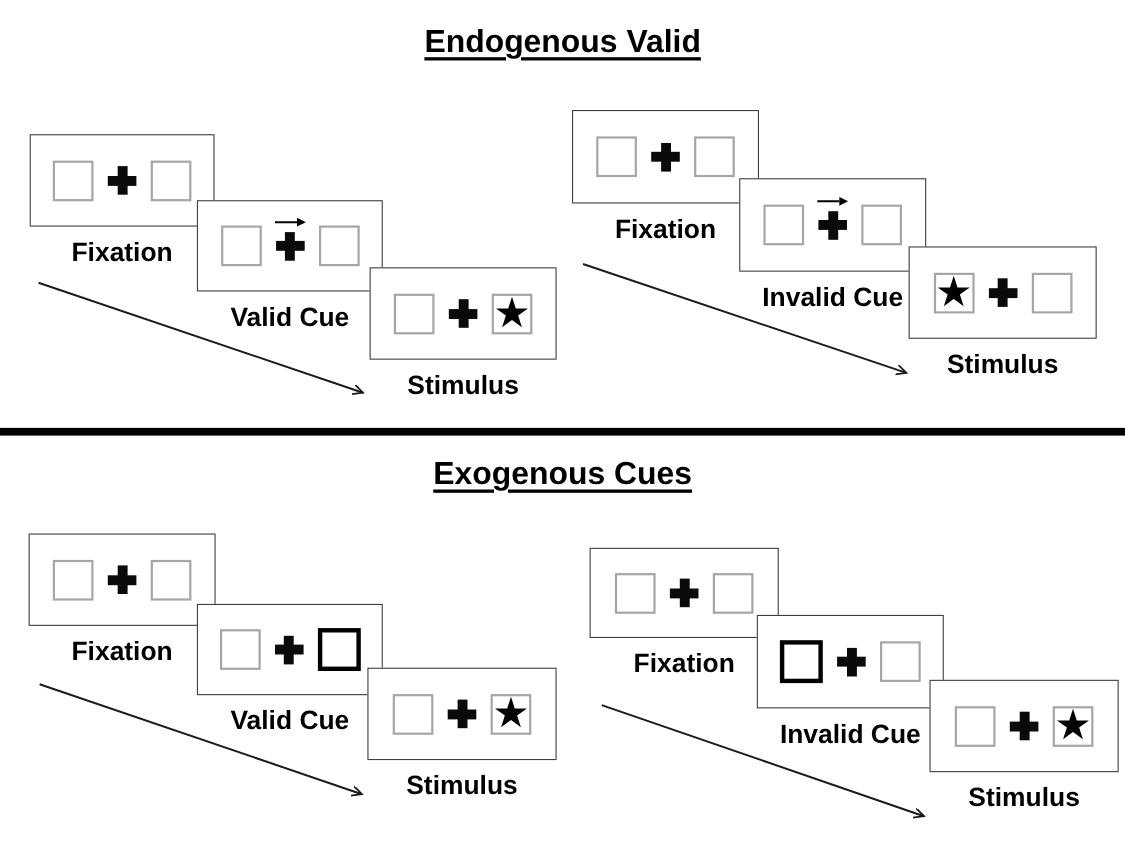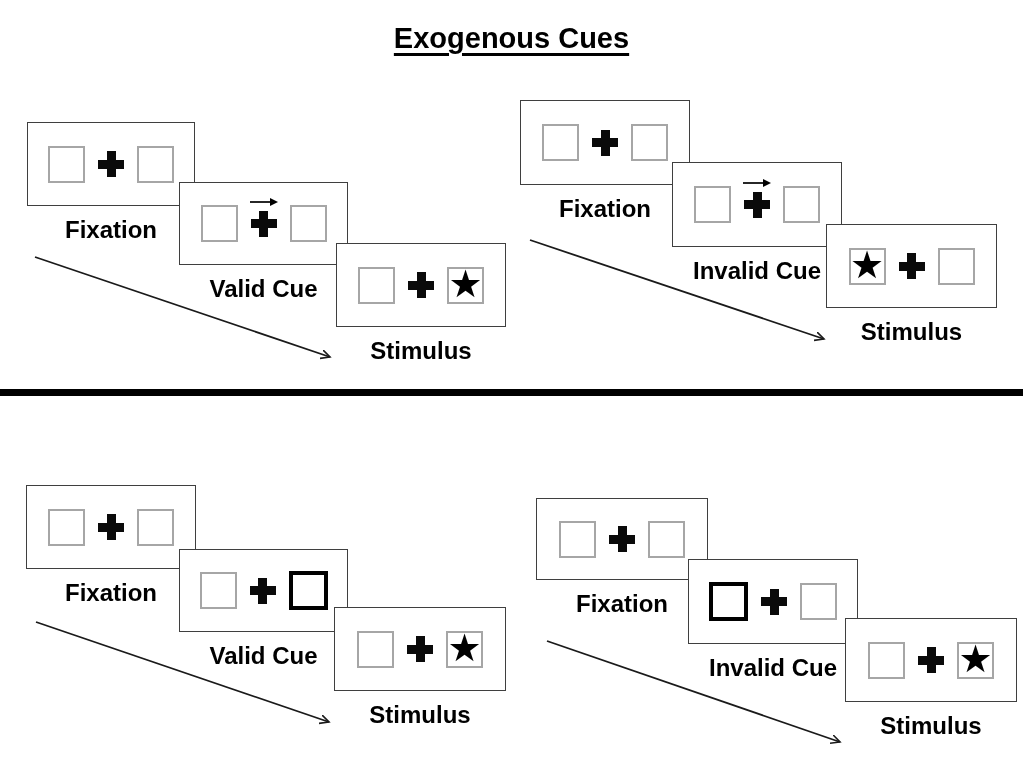--- a/index.html
+++ b/index.html
@@ -51,23 +51,26 @@
         <path d="M0,0 L9,4.5 L0,9" fill="none" stroke="#1a1a1a" stroke-width="1.6"></path>
       </marker>
     </defs>
     <line x1="35" y1="257" x2="330" y2="357" stroke="#1a1a1a" stroke-width="1.8" marker-end="url(#ah)"></line>
     <line x1="530" y1="240" x2="824" y2="339" stroke="#1a1a1a" stroke-width="1.8" marker-end="url(#ah)"></line>
     <line x1="36" y1="622" x2="329" y2="722" stroke="#1a1a1a" stroke-width="1.8" marker-end="url(#ah)"></line>
     <line x1="547" y1="641" x2="840" y2="742" stroke="#1a1a1a" stroke-width="1.8" marker-end="url(#ah)"></line>
   </svg>
 
   <div class="section-title" style="top:22px">
+    <span>Endogenous Valid</span>
+  </div>
+  <div class="divider"></div>
+  <div class="section-title" style="top:415px">
     <span>Exogenous Cues</span>
   </div>
-  <div class="divider"></div>
 
   <div class="panel-wrap z1" style="left:27px;top:122px;width:168px;height:84px">
     <div class="panel">
       <div class="sq"></div>
       <div class="cross">
           <div class="bar-h"></div>
           <div class="bar-v"></div>
         </div>
       <div class="sq"></div>
     </div>

